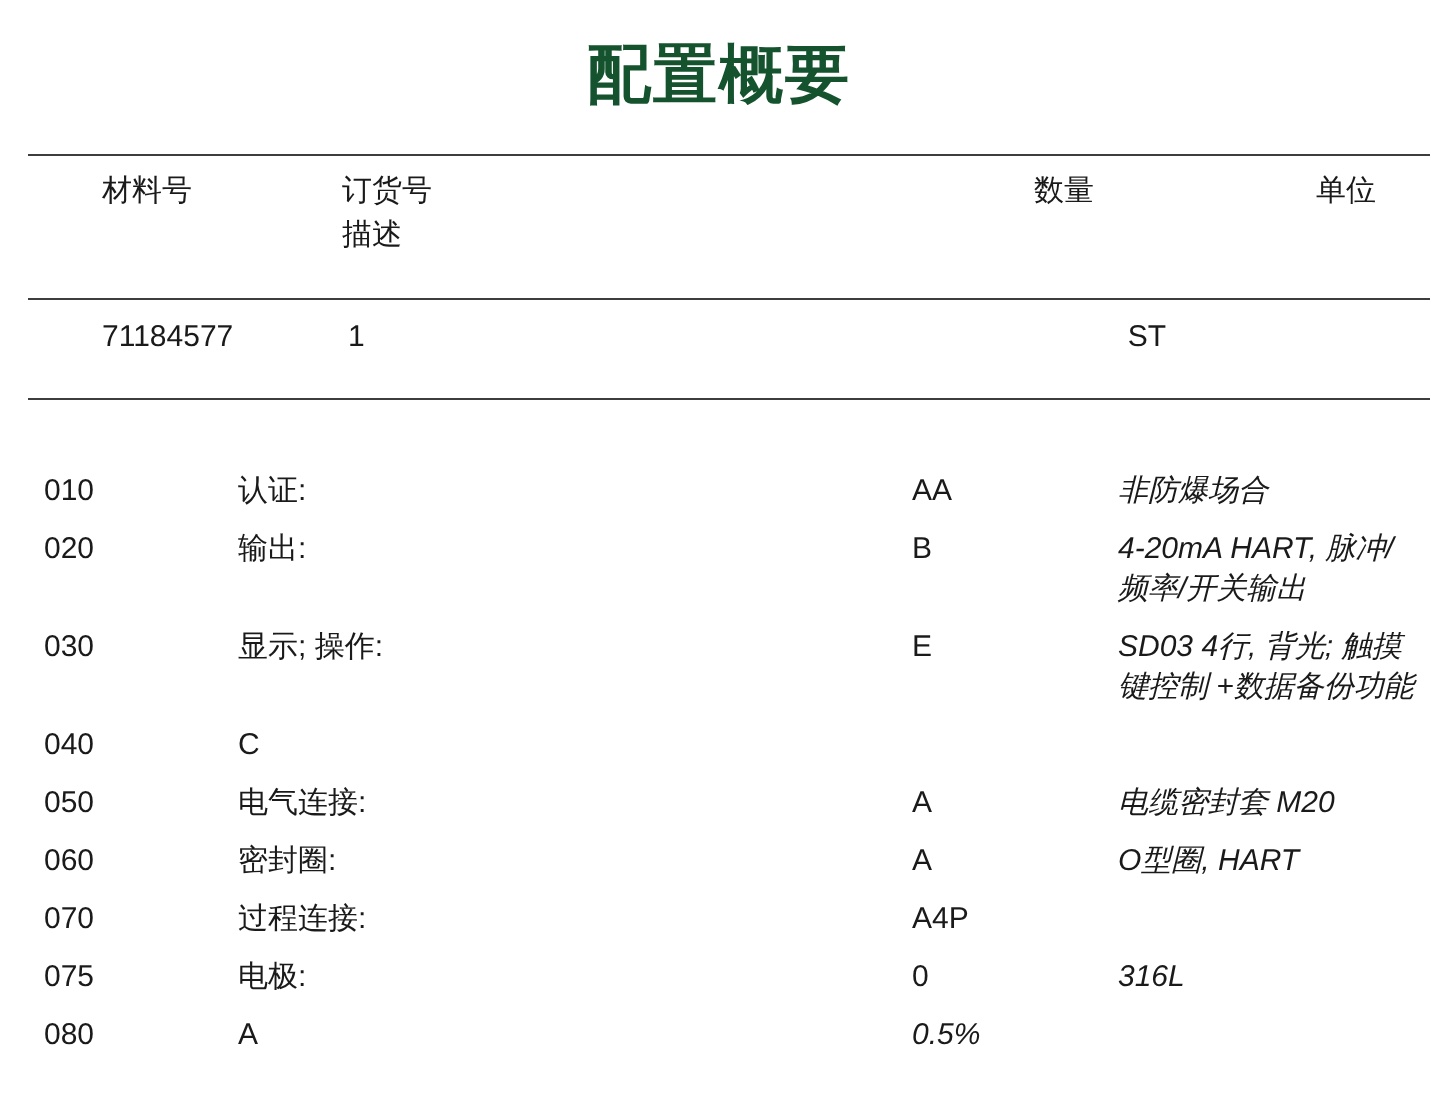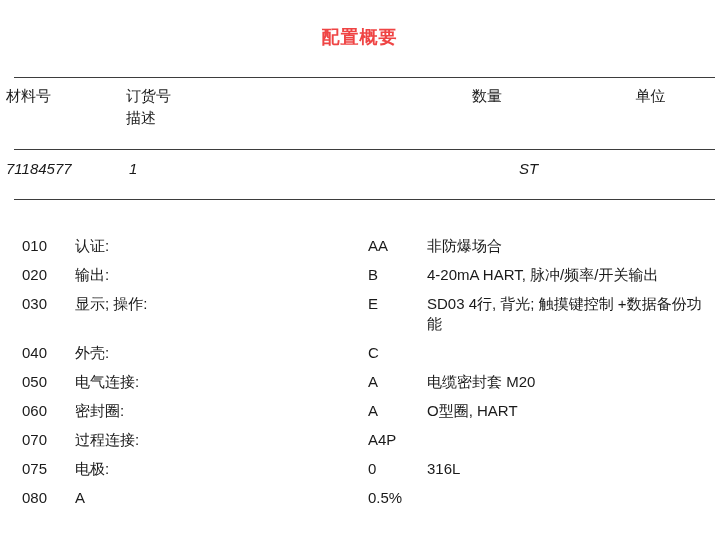--- a/index.html
+++ b/index.html
@@ -15,71 +15,73 @@
     color: #1a1a1a;
     font-size: 15px;
   }
   .page {
     position: relative;
     width: 719px;
     height: 557px;
   }
   .title {
     margin: 22px 0 0 0;
-    font-size: 18px;
+    font-size: 32px;
     line-height: 30px;
     font-weight: bold;
     text-align: center;
     letter-spacing: 1px;
-    color: #ef4444;
+    color: #14532d;
   }
   .rule {
     border: none;
     border-top: 1.6px solid #3d3d3d;
     margin: 0 4px 0 14px;
     height: 0;
   }
   .rule-top { margin-top: 25px; }
 
   
   .mat-grid {
     display: grid;
     grid-template-columns: 120px 343px 118px 1fr;
-    padding-left: 6px;
+    padding-left: 34px;
     padding-right: 6px;
     line-height: 22px;
+    margin-left: 17px;
   }
   .mat-header {
     padding-top: 7px;
     padding-bottom: 20px;
   }
   .mat-row {
     padding-top: 6px;
     padding-bottom: 18px;
     line-height: 25px;
-    font-style: italic;
   }
   .qty-cell { padding-left: 3px; }
   .unit-cell { padding-left: 1px; text-align: center; }
 
   
   .config-list {
     margin-top: 36px;
   }
   .cfg-row {
     display: grid;
     grid-template-columns: 53px 293px 59px 1fr;
     padding-left: 22px;
     padding-right: 10px;
     line-height: 20px;
     margin-bottom: 9px;
+    gap: 44px;
   }
   .cfg-val {
     white-space: pre-wrap;
     max-width: 282px;
+    font-style: italic;
   }
 </style>
 </head>
 <body>
 
 <div class="page">
 
   <h1 class="title">配置概要</h1>
 
   <hr class="rule rule-top">
@@ -122,21 +124,20 @@
 
     <div class="cfg-row">
       <div>030</div>
       <div>显示; 操作:</div>
       <div>E</div>
       <div class="cfg-val">SD03 4行, 背光; 触摸键控制 +数据备份功能</div>
     </div>
 
     <div class="cfg-row">
       <div>040</div>
-      <div>外壳:</div>
       <div>C</div>
     </div>
 
     <div class="cfg-row">
       <div>050</div>
       <div>电气连接:</div>
       <div>A</div>
       <div class="cfg-val">电缆密封套 M20</div>
     </div>
 

